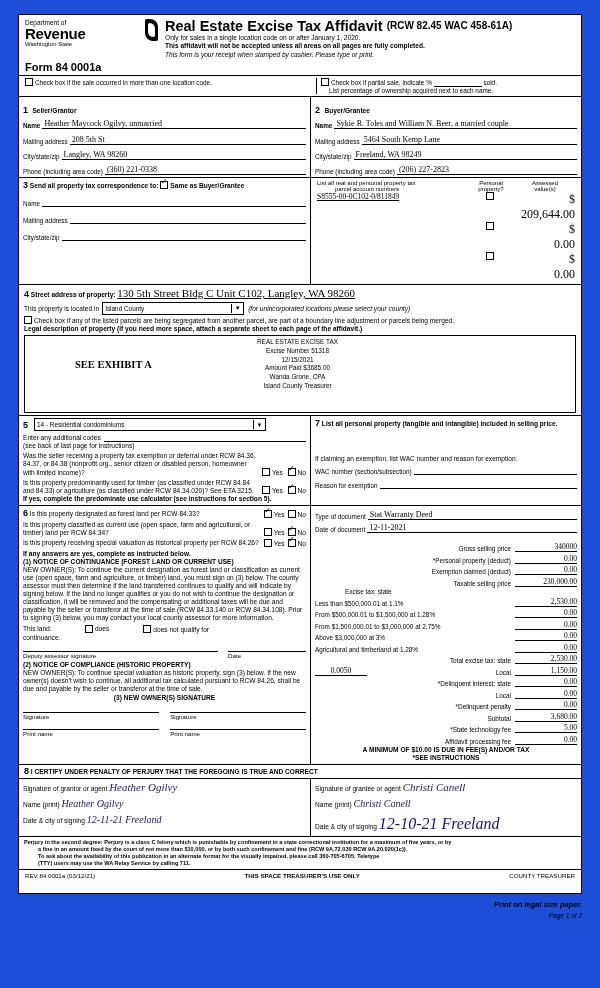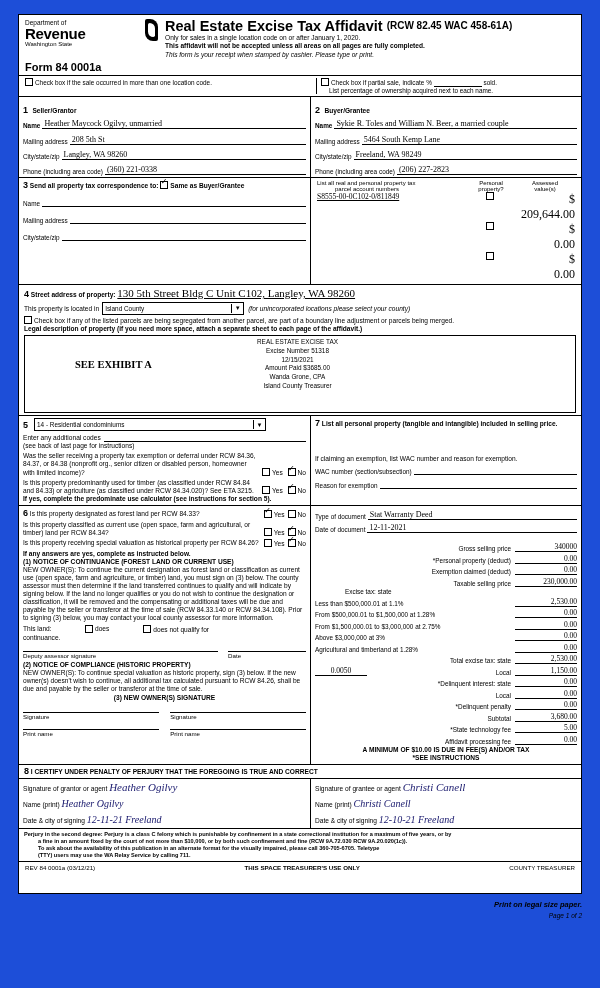--- a/index.html
+++ b/index.html
@@ -434,21 +434,21 @@
             <span class="hw sigblue" style="font-style:italic;font-size:10px;">Heather Ogilvy</span></div>
           <div class="sec" style="margin-top:4px;"><span>Date &amp; city of signing</span>
             <span class="hw sigblue" style="font-style:italic;font-size:10px;">12-11-21  Freeland</span></div>
         </div>
         <div class="rc" style="position:relative;">
           <div class="sec"><span>Signature of grantee or agent</span>
             <span class="sig">Christi Canell</span></div>
           <div class="sec" style="margin-top:4px;"><span>Name (print)</span>
             <span class="hw sigblue" style="font-style:italic;font-size:10px;">Christi Canell</span></div>
           <div class="sec" style="margin-top:4px;"><span>Date &amp; city of signing</span>
-            <span class="hw sigblue" style="font-style:italic;font-size:10px;">12-10-21  Freeland</span></div>
+            <span class="hw sigblue" style="font-style:italic;font-size:16px;">12-10-21  Freeland</span></div>
         </div>
       </div>
     </div>
 
     <div style="border-top:1px solid #000;padding:2px 5px;">
       <div class="footnote bold">Perjury in the second degree: Perjury is a class C felony which is punishable by confinement in a state correctional institution for a maximum of five years, or by</div>
       <div class="footnote bold" style="padding-left:14px;">a fine in an amount fixed by the court of not more than $10,000, or by both such confinement and fine (RCW 9A.72.030 RCW 9A.20.020(1c)).</div>
       <div class="footnote bold" style="padding-left:14px;">To ask about the availability of this publication in an alternate format for the visually impaired, please call 360-705-6705. Teletype</div>
       <div class="footnote bold" style="padding-left:14px;">(TTY) users may use the WA Relay Service by calling 711.</div>
     </div>

